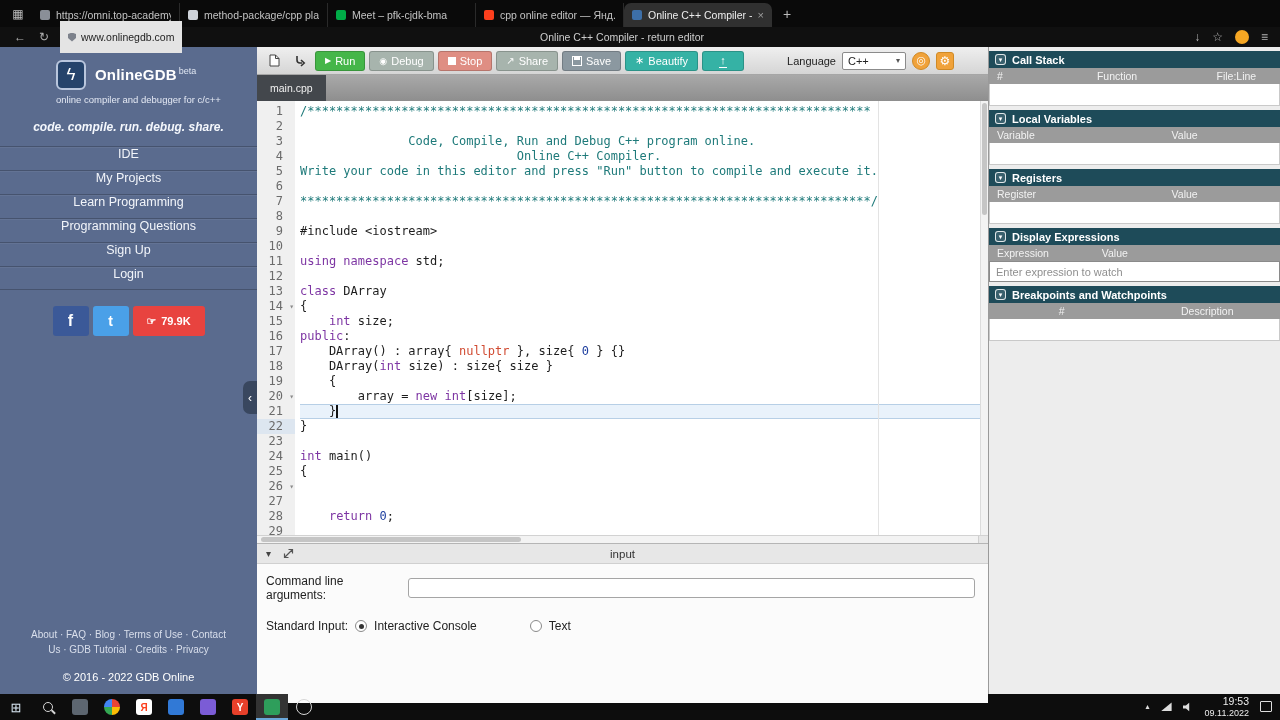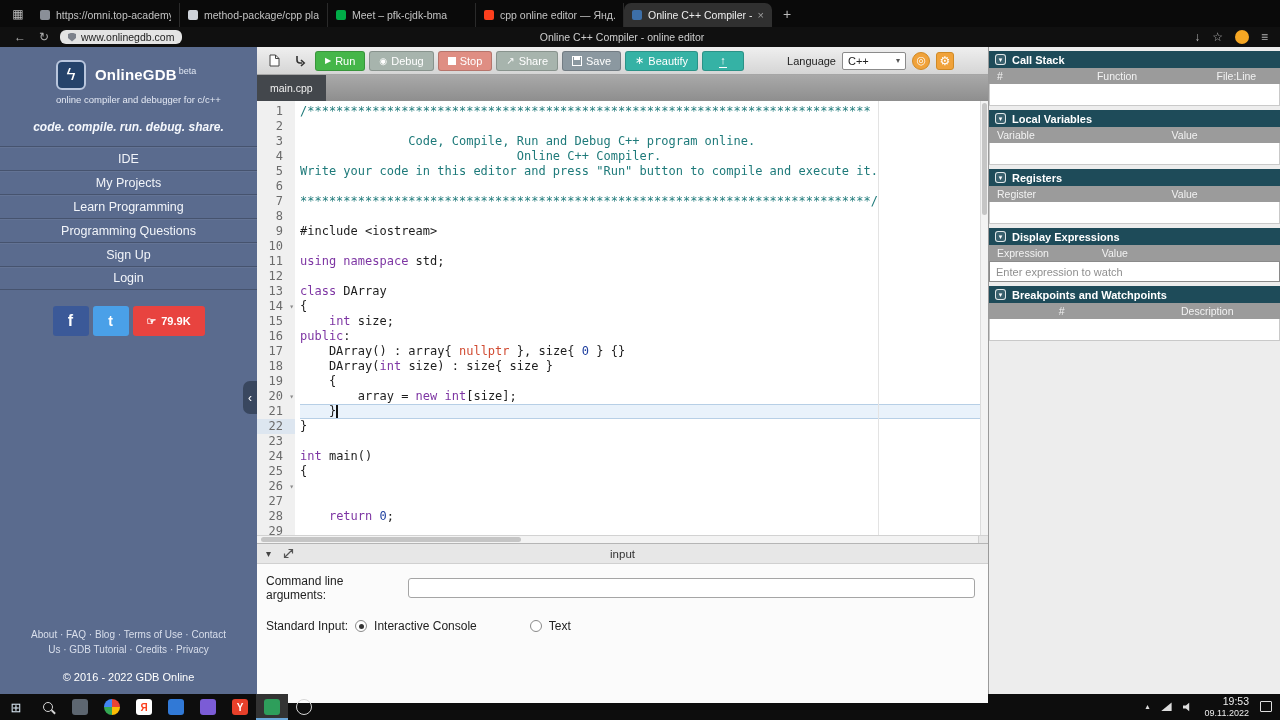--- a/index.html
+++ b/index.html
@@ -12,40 +12,40 @@
   #tabs{display:flex;align-items:flex-end}
   .tab{width:148px;height:24px;display:flex;align-items:center;padding:0 8px;color:#c3c3c3;font-size:10.5px;border-right:1px solid #2a2a2a}
   .tab.active{background:#303030;border-radius:7px 7px 0 0;color:#ededed;border-right:none}
   .tab .fav{width:10px;height:10px;border-radius:2px;margin-right:6px;flex:none}
   .tab .ttl{white-space:nowrap;overflow:hidden;flex:1}
   .tab .close{margin-left:6px;color:#9d9d9d;font-size:11px;flex:none}
   .newtab{width:22px;height:22px;color:#bdbdbd;display:flex;align-items:center;justify-content:center;font-size:14px;margin:0 0 2px 4px}
 
   .navbar{height:20px;background:#101010;display:flex;align-items:center;color:#bdbdbd;position:relative;padding-left:8px}
   .nav-ico{width:24px;text-align:center;color:#b2b2b2;font-size:12px}
-  .urlpill{height:14px;background:#e4e4e4;color:#1d1d1d;border-radius:6px;display:flex;align-items:center;gap:5px;padding:0 8px;font-size:10.5px;margin-left:4px}
+  .urlpill{height:32px;background:#e4e4e4;color:#1d1d1d;border-radius:0;display:flex;align-items:center;gap:5px;padding:0 8px;font-size:10.5px;margin-left:4px}
   .ico-shield{width:8px;height:9px;background:#7d828c;clip-path:polygon(50% 0,100% 18%,100% 60%,50% 100%,0 60%,0 18%)}
   .page-title{position:absolute;left:48.6%;transform:translateX(-50%);color:#cdcdcd;font-size:10.5px;white-space:nowrap}
   .nav-right{margin-left:auto;display:flex;align-items:center;gap:12px;padding-right:12px}
   .nav-right .nav-ico{width:auto}
   .avatar{width:14px;height:14px;border-radius:50%;background:#f5a623}
 
   
   .main{height:647px;display:flex}
 
   
   .sidebar{width:257px;background:var(--sidebar);color:#fff;display:flex;flex-direction:column;flex:none}
   .brand{display:flex;align-items:center;gap:9px;padding:13px 14px 2px 56px}
   .brand-ico{width:30px;height:30px;border-radius:6px;background:#25436b;border:2px solid #b9c6dd;color:#fff;font-size:17px;display:flex;align-items:center;justify-content:center;flex:none}
   .brand-name{font-size:15px;font-weight:bold;letter-spacing:.2px}
   .brand-beta{font-size:9px;vertical-align:super;color:#dfe6f2;margin-left:2px}
   .brand-sub{font-size:9.5px;color:#e4e9f4;padding:2px 10px 0 56px}
   .tagline{font-size:12px;font-weight:bold;font-style:italic;text-align:center;margin:15px 0 12px;color:#f4f7fc}
   #side-menu{list-style:none}
-  #side-menu li{height:24px;display:flex;align-items:center;justify-content:center;font-size:12.5px;color:#f2f5fa;border-top:1px solid rgba(0,0,0,.22);box-shadow:inset 0 1px 0 rgba(255,255,255,.06)}
+  #side-menu li{height:24px;display:flex;justify-content:center;font-size:12.5px;color:#f2f5fa;border-top:1px solid rgba(0,0,0,.22);box-shadow:inset 0 1px 0 rgba(255,255,255,.06)}
   #side-menu li:last-child{border-bottom:1px solid rgba(0,0,0,.22)}
   .mbadge{background:var(--badge-red);color:#fff;font-size:9px;padding:1px 5px;border-radius:3px;margin-left:6px;font-weight:bold}
   .social{display:flex;align-items:center;gap:4px;justify-content:center;margin-top:16px}
   .sbtn{height:30px;border-radius:3px;display:flex;align-items:center;justify-content:center;color:#fff}
   .sbtn.fb{width:36px;background:var(--facebook);font-weight:bold;font-size:16px}
   .sbtn.tw{width:36px;background:var(--twitter);font-weight:bold;font-size:14px}
   .sbtn.like{width:72px;background:var(--badge-red);font-size:11px;font-weight:bold;gap:5px}
   .side-footer{margin-top:auto;padding:0 24px 8px;text-align:center;font-size:10px;color:#d9dfec;line-height:1.55}
   .side-copy{font-size:11px;color:#fff;margin-top:11px}
 
@@ -175,21 +175,21 @@
     <div class="newtab">+</div>
   </div>
 
   <div class="navbar">
     <div class="nav-ico">←</div>
     <div class="nav-ico">↻</div>
     <div class="urlpill">
       <span class="ico-shield"></span>
       <span>www.onlinegdb.com</span>
     </div>
-    <div class="page-title">Online C++ Compiler - online editor</div>
+    <div class="page-title">Online C++ Compiler - return editor</div>
     <div class="nav-right">
       <div class="nav-ico">↓</div>
       <div class="nav-ico">☆</div>
       <div class="avatar"></div>
       <div class="nav-ico">≡</div>
     </div>
   </div>
 
   <div class="main">
 

